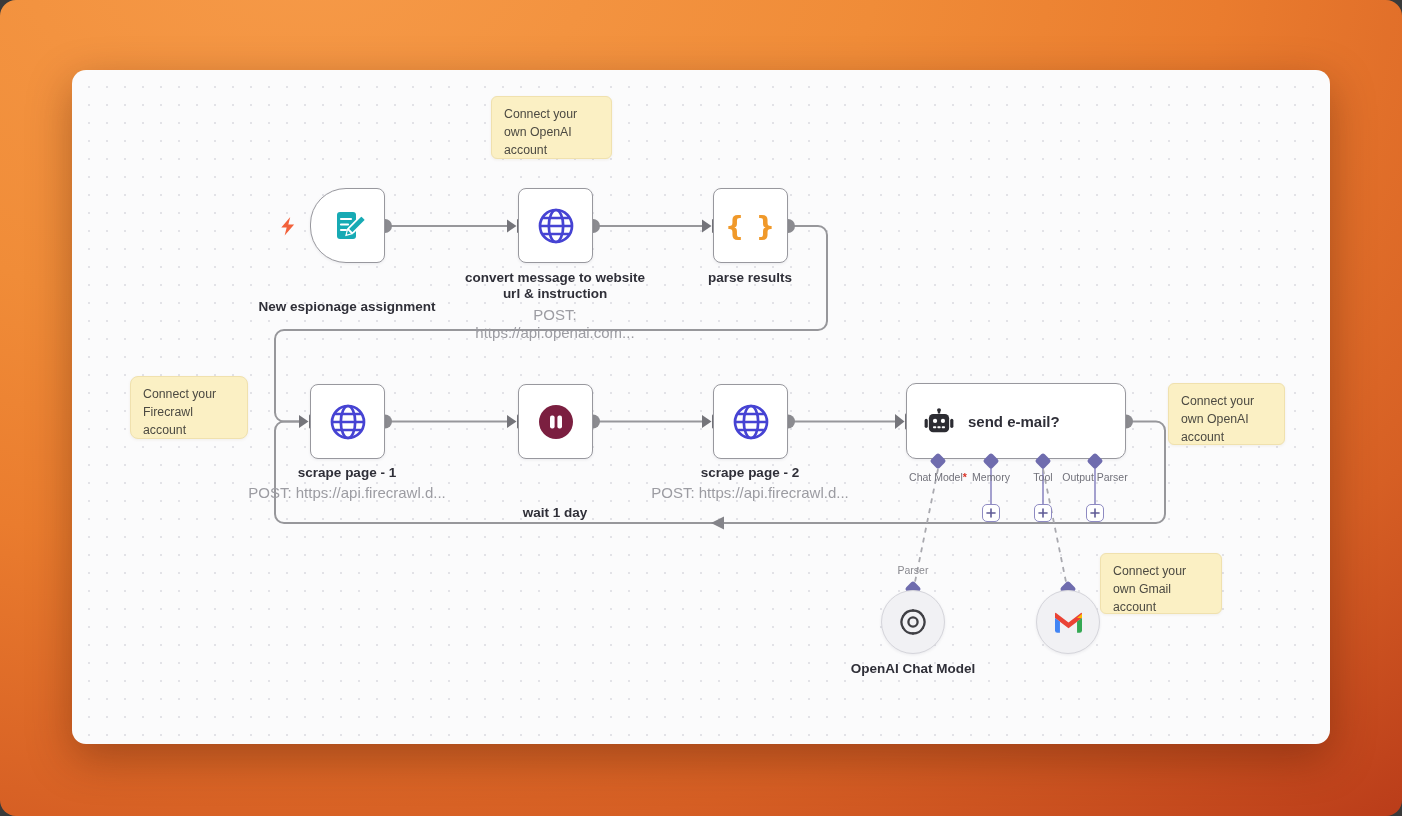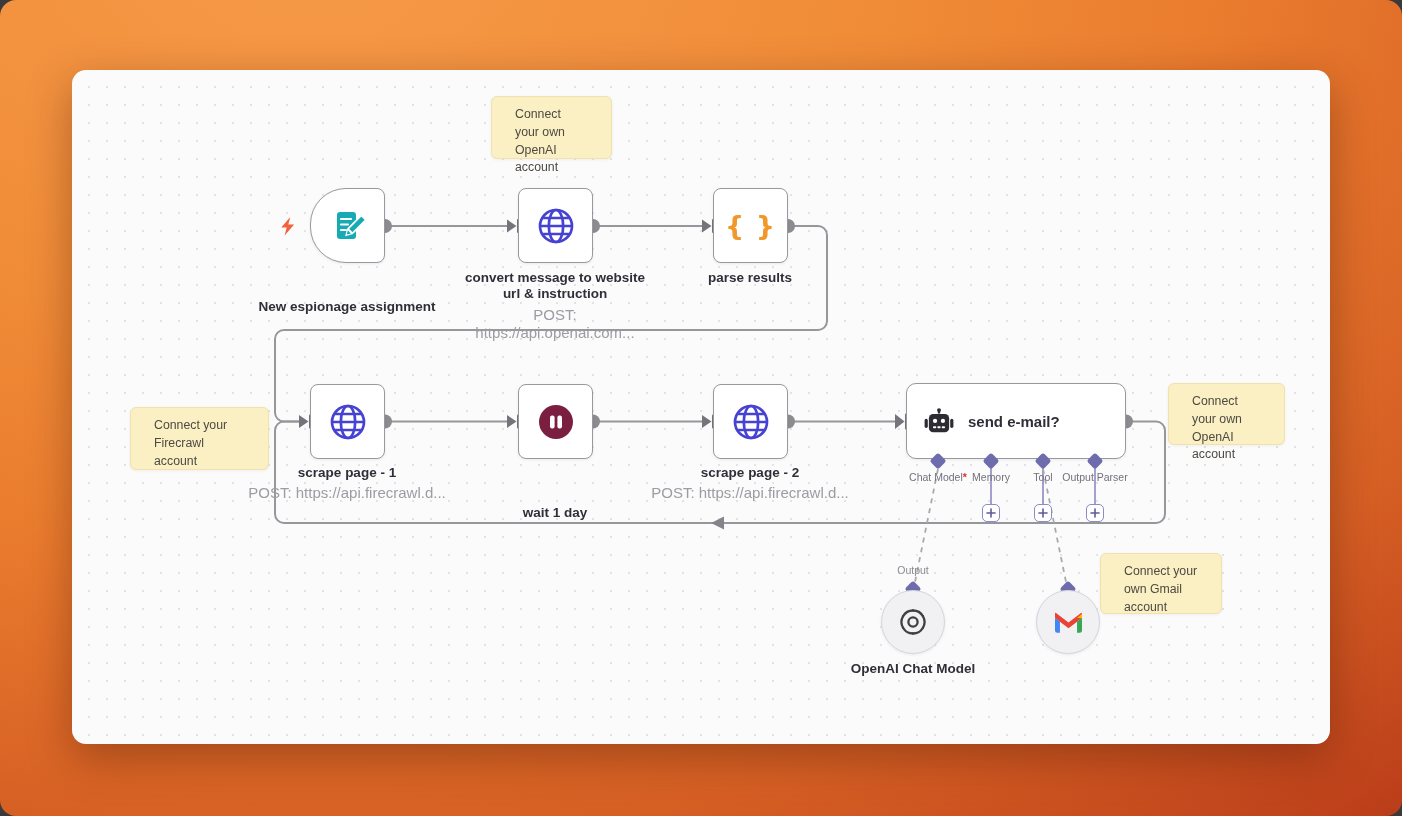--- a/index.html
+++ b/index.html
@@ -23,21 +23,21 @@
   .agent-title{font-size:15px;font-weight:600;color:#2f2f38;}
   .round-node{position:absolute;width:64px;height:64px;border-radius:50%;background:#f1f1f4;border:1.6px solid #d5d5db;
         box-sizing:border-box;display:flex;align-items:center;justify-content:center;box-shadow:0 1px 3px rgba(40,40,60,.08);}
   .braces{font-family:"DejaVu Sans",sans-serif;font-size:27px;font-weight:700;color:#f0992a;letter-spacing:1px;line-height:1;}
   
   .lblock{position:absolute;text-align:center;}
   .nlabel{font-size:13.5px;font-weight:600;color:#2f2f38;line-height:1.22;}
   .nsub{font-size:15px;font-weight:400;color:#9c9ca2;margin-top:3px;line-height:1.2;}
   
   .sticky{position:absolute;background:#fbf0c4;border:1px solid #f0e1ae;border-radius:6px;box-sizing:border-box;
-        padding:9px 23px;font-size:12.3px;color:#4c4a42;line-height:1.45;box-shadow:0 1px 3px rgba(120,90,20,.08);}
+        padding:9px 12px;font-size:12.3px;color:#4c4a42;line-height:1.45;box-shadow:0 1px 3px rgba(120,90,20,.08);}
   .sticky.note{padding:13px 14px;}
   .note-title{font-size:17.5px;font-weight:700;color:#3e3c33;line-height:1.3;margin-bottom:7px;}
   .note-body{font-size:11.6px;font-weight:500;color:#514e45;line-height:1.4;}
   
   .diamond{position:absolute;width:12px;height:12px;background:#6f6cae;border-radius:2.5px;transform:rotate(45deg);}
   .portlabel{position:absolute;transform:translateX(-50%);white-space:nowrap;font-size:10.5px;color:#71717a;}
   .req{color:#d93025;font-weight:700;}
   .plusbtn{position:absolute;width:18px;height:18px;background:#fff;border:1.6px solid #8e8ac2;border-radius:5px;
         box-sizing:border-box;display:flex;align-items:center;justify-content:center;}
   .modellabel{position:absolute;transform:translateX(-50%);font-size:10.5px;color:#8a8a90;}
@@ -96,21 +96,21 @@
 
       <g stroke="#a9a9af" stroke-width="1.8" stroke-dasharray="5,5">
         <line x1="866" y1="399" x2="843" y2="512"></line>
         <line x1="971" y1="399" x2="994" y2="512"></line>
       </g>
     </svg>
 
     <div class="sticky" style="left:419px;top:26px;width:121px;height:63px;">
       <span>Connect your own OpenAI account</span>
     </div>
-    <div class="sticky" style="left:58px;top:337px;width:139px;height:63px;">
+    <div class="sticky" style="left:58px;top:306px;width:118px;height:63px;border-radius:8px;">
       <span>Connect your Firecrawl account</span>
     </div>
     <div class="sticky" style="left:1096px;top:313px;width:117px;height:62px;">
       <span>Connect your own OpenAI account</span>
     </div>
     <div class="sticky" style="left:1028px;top:483px;width:122px;height:61px;">
       <span>Connect your own Gmail account</span>
     </div>
 
     <svg style="position:absolute;left:207px;top:147px;" width="18" height="19" viewBox="0 0 12 17">
@@ -247,21 +247,21 @@
     </div>
     <div class="plusbtn" style="left:1014px;top:434px;">
       <svg width="10" height="10" viewBox="0 0 10 10">
           <g stroke="#5f5b96" stroke-width="1.6" stroke-linecap="round">
             <line x1="5" y1="1" x2="5" y2="9"></line>
             <line x1="1" y1="5" x2="9" y2="5"></line>
           </g>
         </svg>
     </div>
 
-    <div class="modellabel" style="left:841px;top:494px;"><span>Output</span></div>
+    <div class="modellabel" style="left:841px;top:494px;"><span>Parser</span></div>
     <div class="diamond" style="left:835px;top:513px;"></div>
     <div class="round-node" style="left:809px;top:520px;">
       <svg width="30" height="30" viewBox="-15 -15 30 30">
         <g stroke="#3f3f44" stroke-width="2.3" fill="none" stroke-linecap="round">
           <path d="M0,-11.5 A11.5,11.5 0 0 1 9.96,-5.75" transform="rotate(0)"></path>
           <path d="M0,-11.5 A11.5,11.5 0 0 1 9.96,-5.75" transform="rotate(60)"></path>
           <path d="M0,-11.5 A11.5,11.5 0 0 1 9.96,-5.75" transform="rotate(120)"></path>
           <path d="M0,-11.5 A11.5,11.5 0 0 1 9.96,-5.75" transform="rotate(180)"></path>
           <path d="M0,-11.5 A11.5,11.5 0 0 1 9.96,-5.75" transform="rotate(240)"></path>
           <path d="M0,-11.5 A11.5,11.5 0 0 1 9.96,-5.75" transform="rotate(300)"></path>

